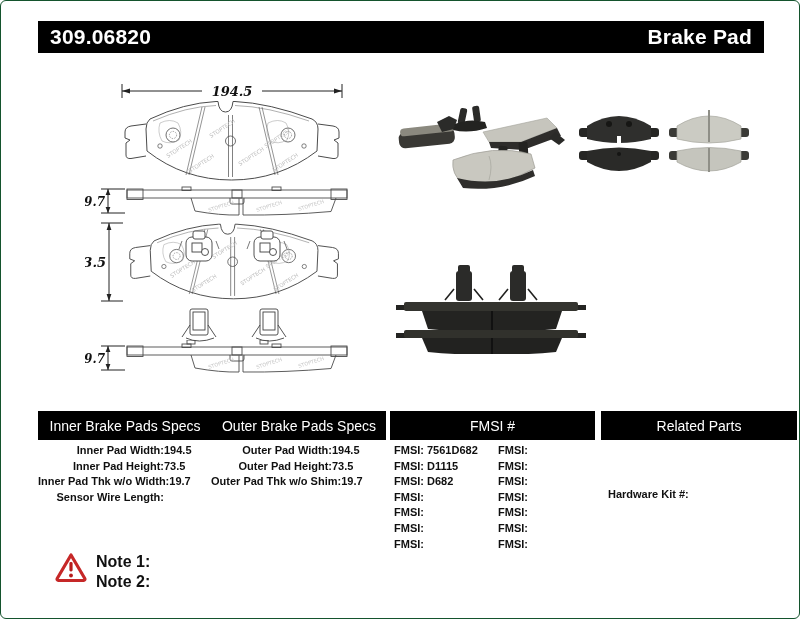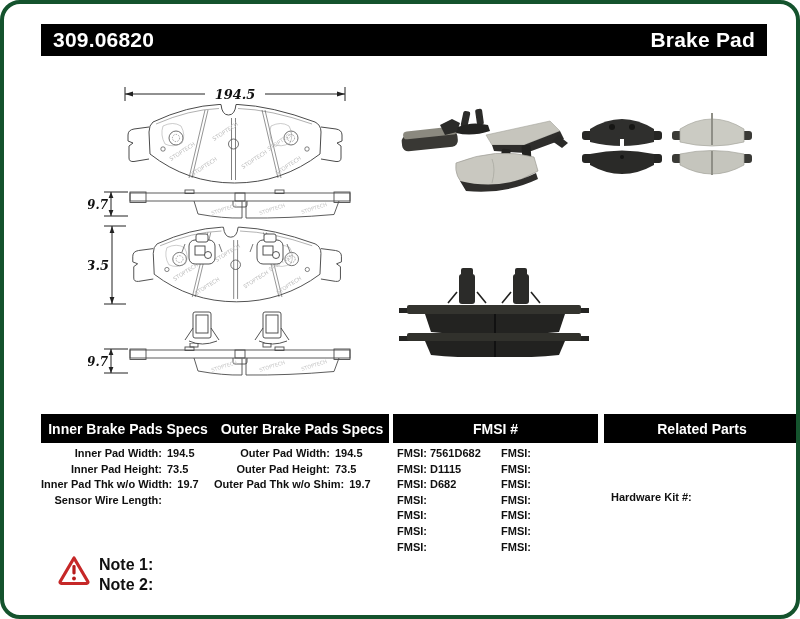--- a/index.html
+++ b/index.html
@@ -1,29 +1,29 @@
 <!DOCTYPE html>
 <html><head>
 <meta charset="utf-8">
 <style>
   html,body{margin:0;padding:0;background:#fff;}
   .page{position:relative;width:800px;height:619px;background:#fff;overflow:hidden;
-        font-family:"Liberation Sans",sans-serif;border:4px solid #14532d;border-radius:20px;box-sizing:border-box;}
+        font-family:"Liberation Sans",sans-serif;border:1px solid #14532d;border-radius:6px;box-sizing:border-box;}
   .abs{position:absolute;}
   
   .topbar{left:37px;top:20px;width:726px;height:32px;background:#000;color:#fff;
           display:flex;justify-content:space-between;align-items:center;
           padding:0 12px;box-sizing:border-box;font-size:21px;font-weight:bold;letter-spacing:.2px;}
   
-  .colhead{top:410px;height:29px;background:#000;color:#fff;font-weight:bold;font-size:14px;
+  .colhead{top:410px;height:29px;background:#000;color:#fff;font-weight:normal;font-size:14px;
            display:flex;align-items:center;justify-content:center;box-sizing:border-box;}
   .colhead .half{flex:1;text-align:center;}
   
   .speccol{font-size:11px;font-weight:bold;color:#101010;line-height:15.6px;}
-  .specrow{display:grid;grid-template-columns:1fr 44px;column-gap:5px;}
+  .specrow{display:grid;grid-template-columns:1fr 44px;}
   .specrow .lab{text-align:right;white-space:nowrap;}
   .specrow .val{text-align:left;}
   .fmsi-row{display:flex;gap:0;}
   .fmsi-row .lab{min-width:33px;}
   .related-row{white-space:nowrap;margin-top:44px;}
   
   .notes{font-size:16px;font-weight:bold;color:#111;line-height:20px;}
   svg text.dim{font-family:"DejaVu Serif",serif;font-style:italic;font-weight:bold;fill:#111;}
   svg text.wm{font-family:"DejaVu Sans",sans-serif;}
 </style>

